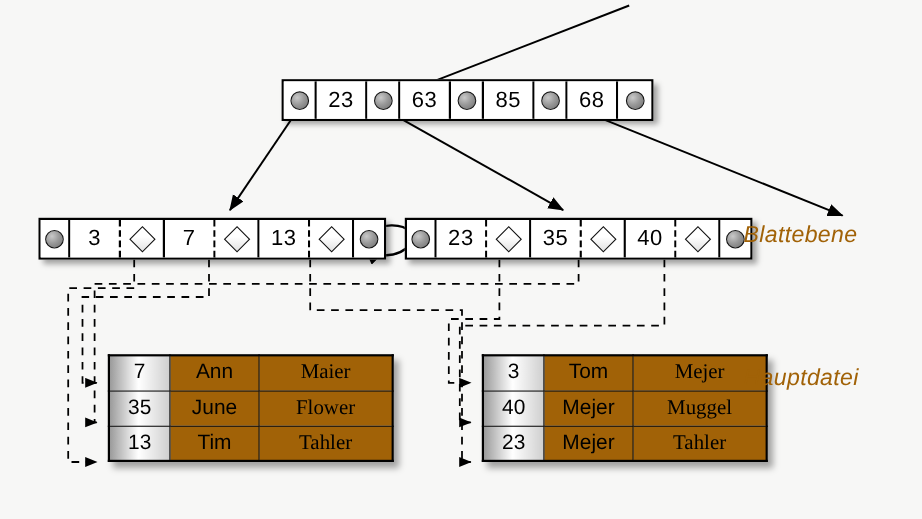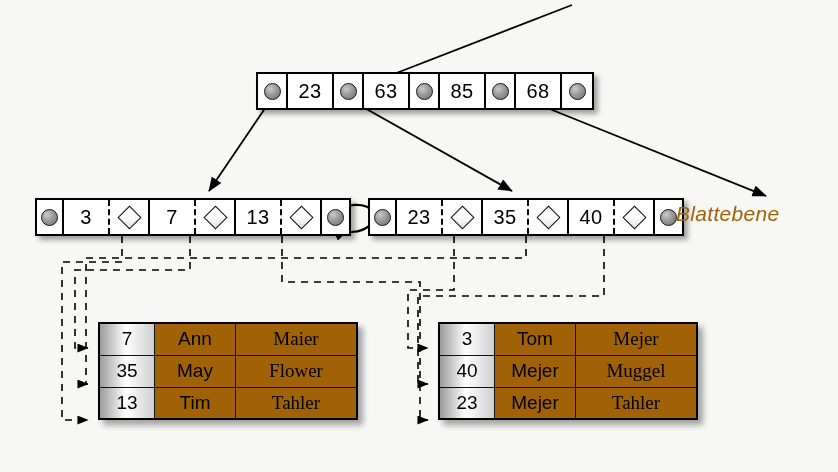--- a/index.html
+++ b/index.html
@@ -212,21 +212,21 @@
 
   <table class="dtable" id="table-left" cellspacing="0">
     <tbody>
         <tr>
       <td class="key">7</td>
       <td class="c2">Ann</td>
       <td class="c3">Maier</td>
     </tr>
     <tr>
       <td class="key">35</td>
-      <td class="c2">May</td>
+      <td class="c2">June</td>
       <td class="c3">Flower</td>
     </tr>
     <tr>
       <td class="key">13</td>
       <td class="c2">Tim</td>
       <td class="c3">Tahler</td>
     </tr>
   </tbody>
     </table>
 
@@ -244,14 +244,15 @@
     </tr>
     <tr>
       <td class="key">23</td>
       <td class="c2">Mejer</td>
       <td class="c3">Tahler</td>
     </tr>
   </tbody>
     </table>
 
   <div class="side-label" id="label-blattebene">Blattebene</div>
+  <div class="side-label" id="label-hauptdatei">Hauptdatei</div>
 
 </div>
 
 </body></html>

